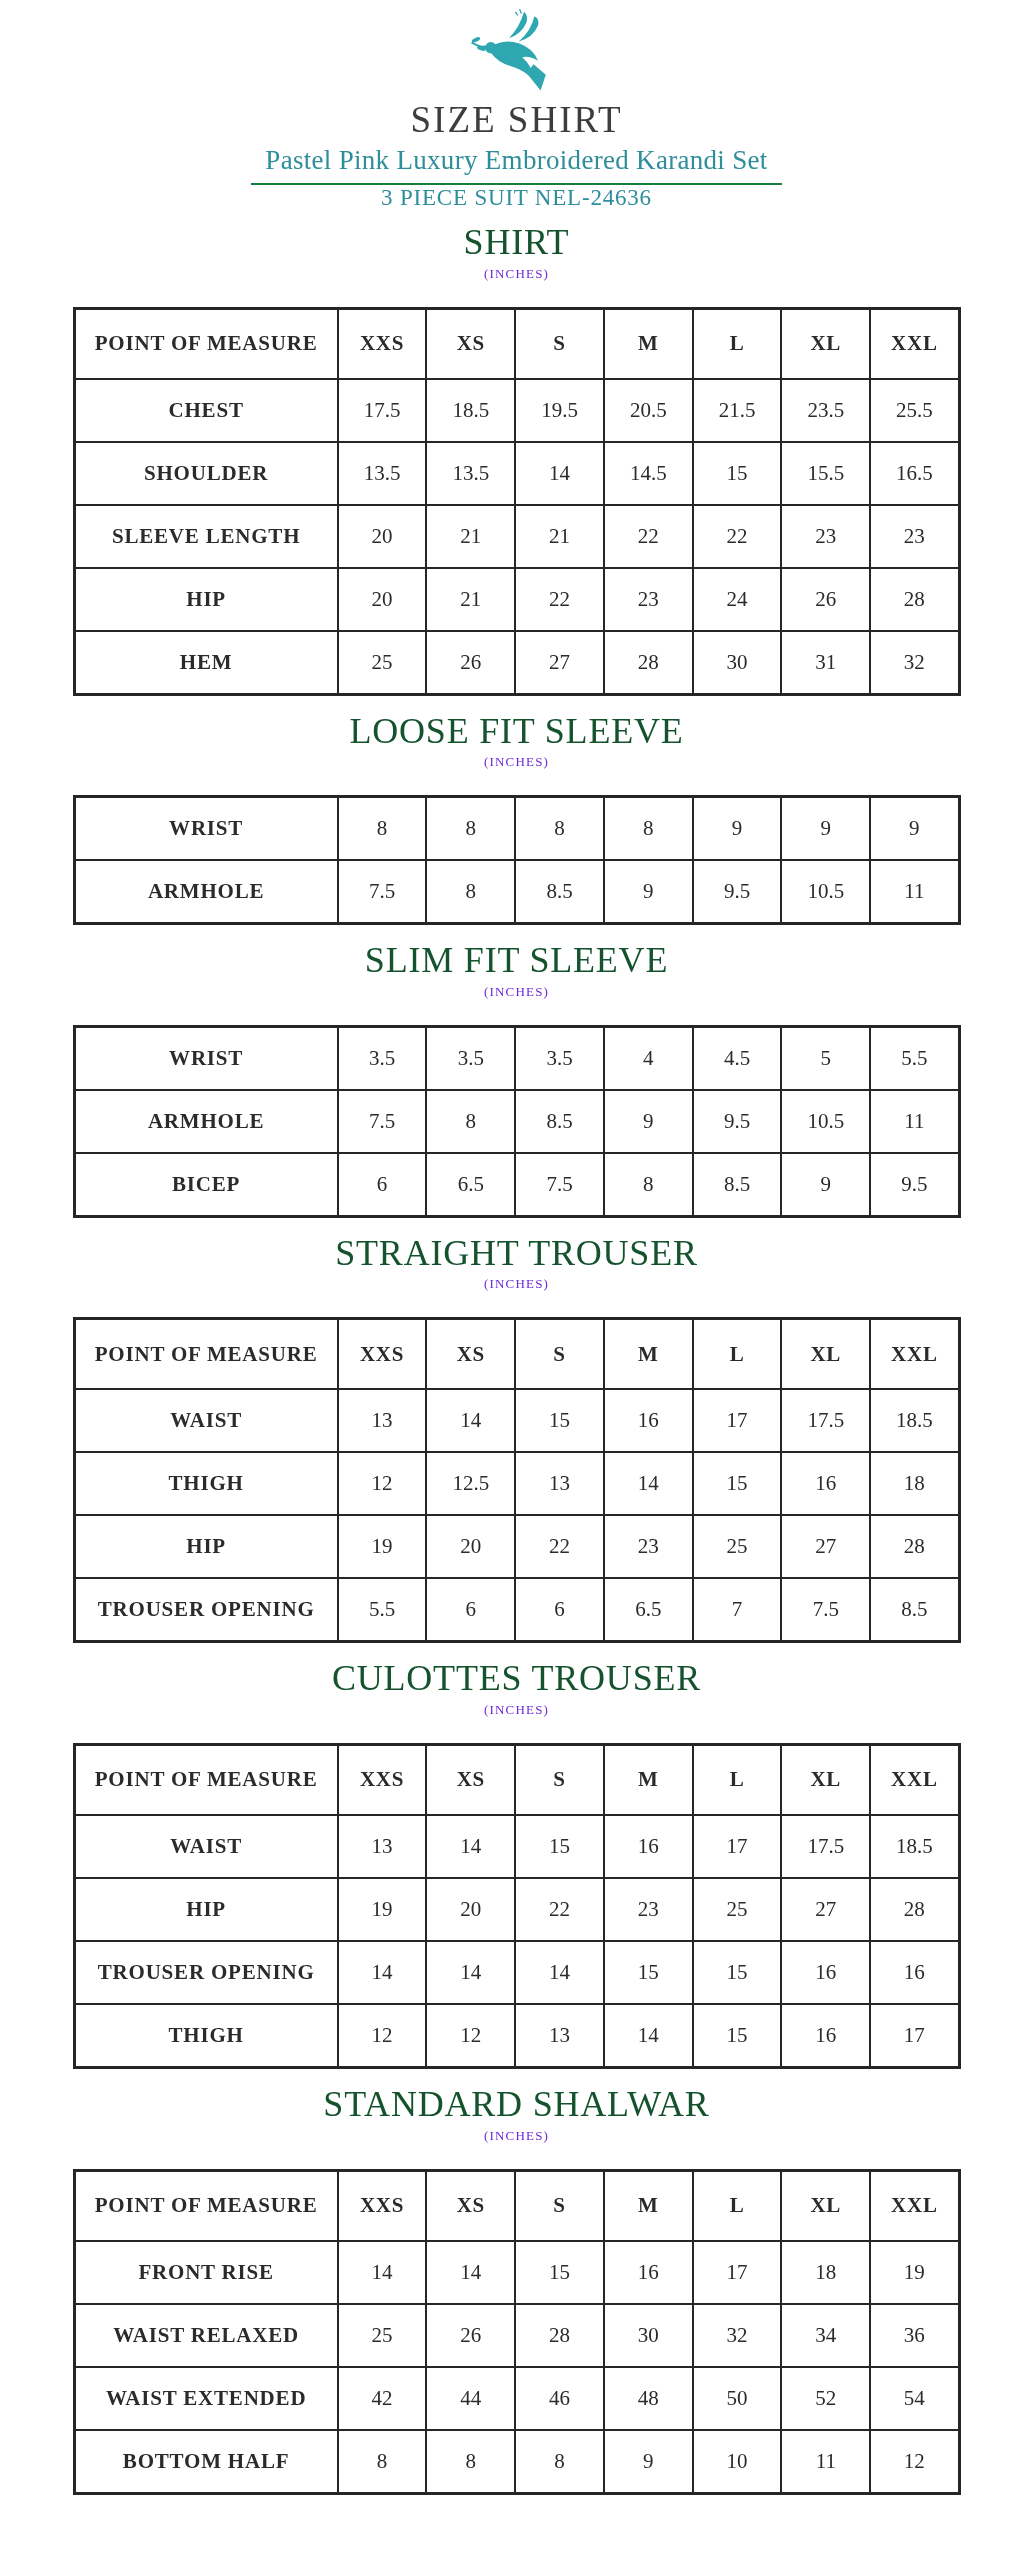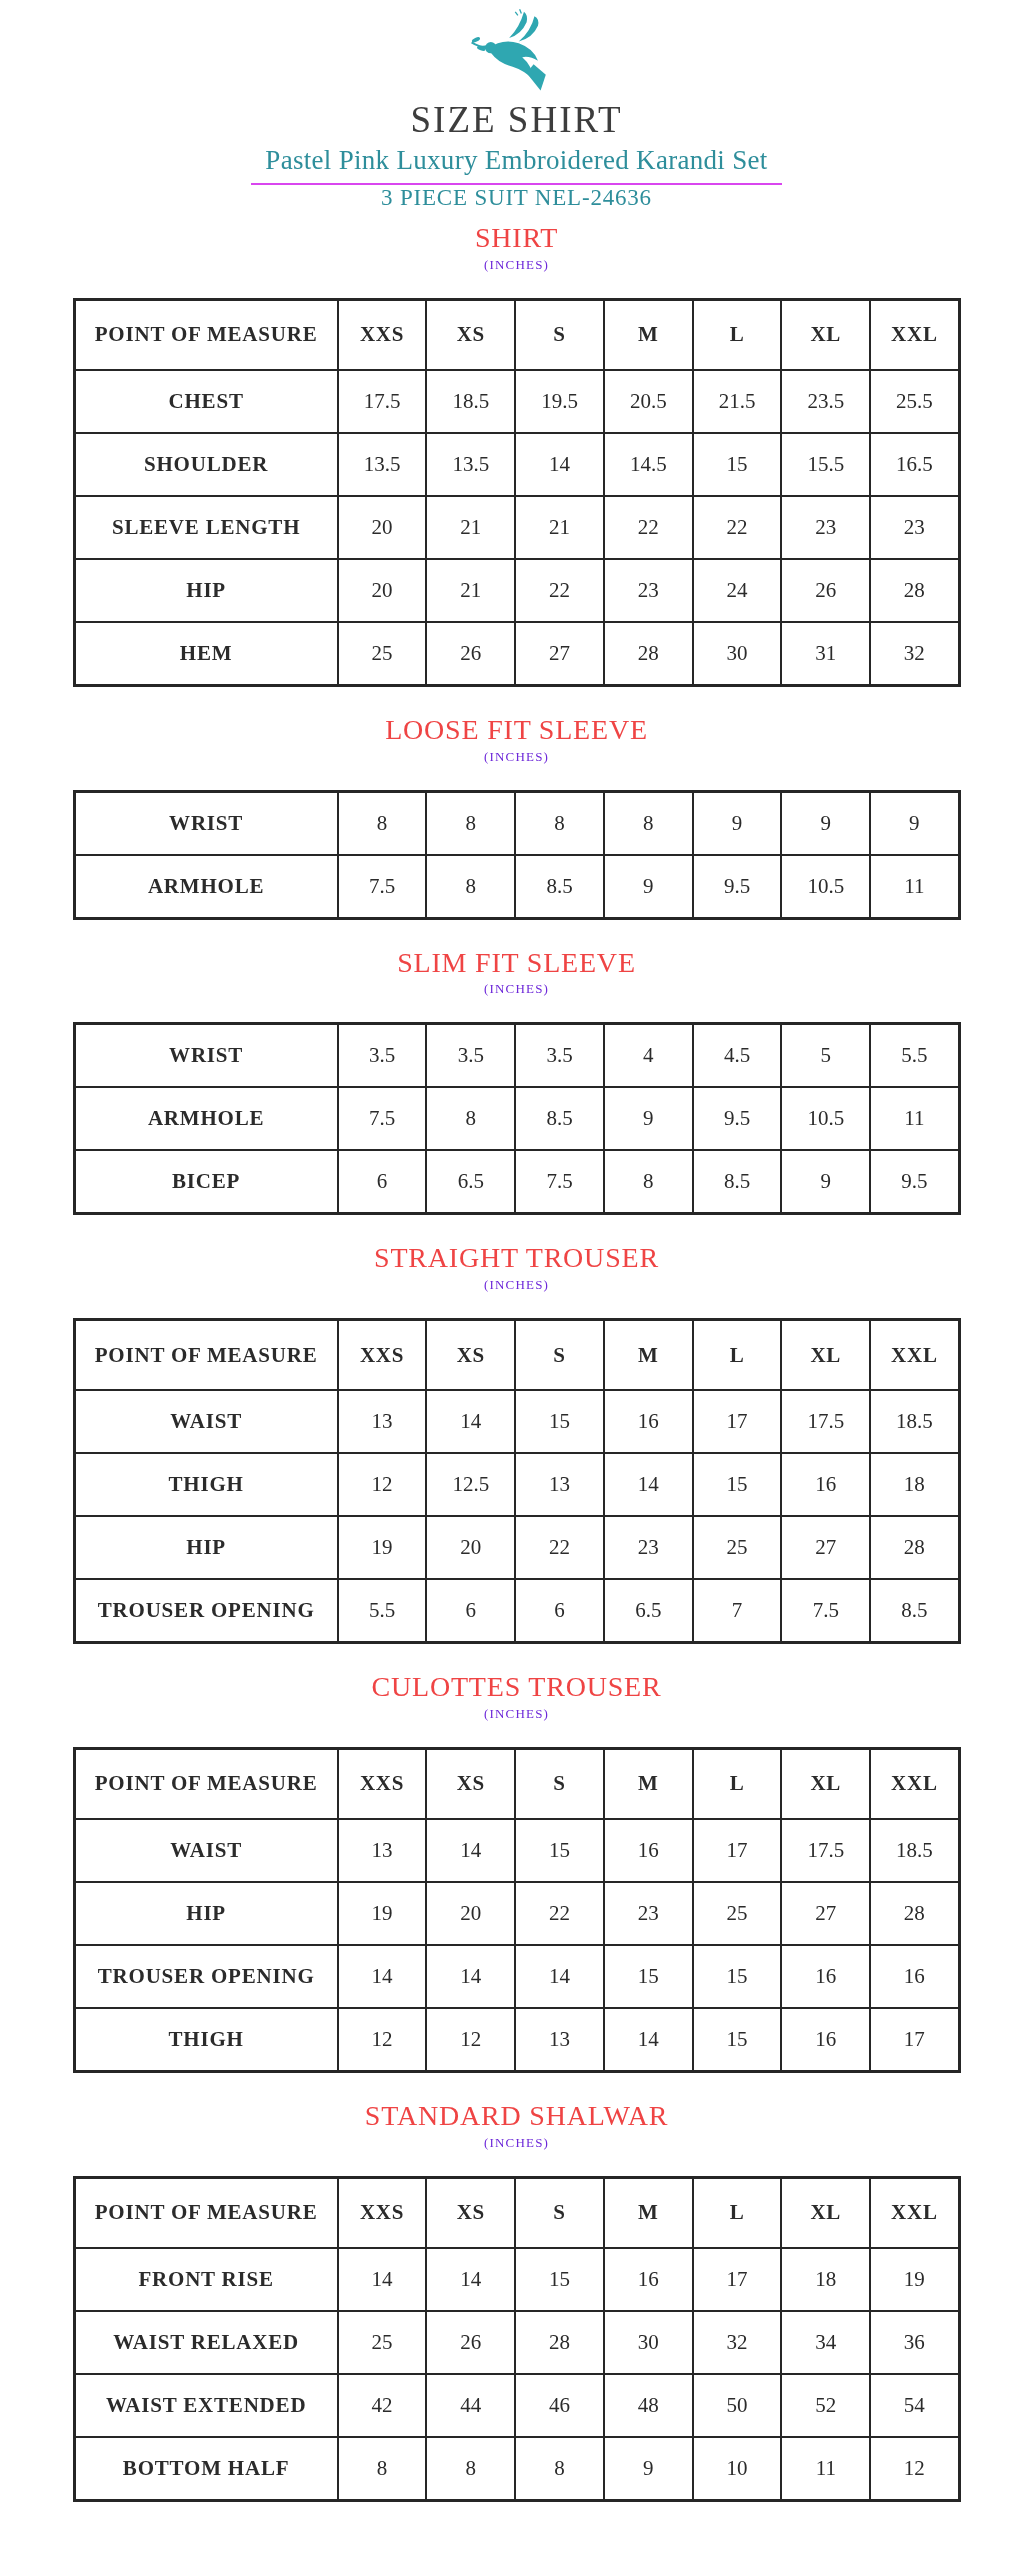--- a/index.html
+++ b/index.html
@@ -25,34 +25,34 @@
     font-weight: normal;
     color: #3d3d3d;
     letter-spacing: 2px;
     margin: 2px 0 4px 0;
   }
   .product-name {
     display: inline-block;
     color: #2e8e9b;
     font-size: 27px;
     letter-spacing: 0.3px;
-    border-bottom: 2px solid #d946ef;
+    border-bottom: 2px solid #15803d;
     padding: 0 14px 7px 14px;
   }
   .product-code {
     color: #2e8e9b;
     font-size: 23px;
     letter-spacing: 0.8px;
     margin-top: 0;
   }
-  .section { text-align: center; margin-top: 28px; }
+  .section { text-align: center; margin-top: 16px; }
   .section:first-of-type { margin-top: 12px; }
   .section-title {
-    color: #ef4444;
-    font-size: 28px;
+    color: #14532d;
+    font-size: 36px;
     letter-spacing: 0.8px;
     line-height: 1.1;
   }
   .section-unit {
     color: #6d28d9;
     font-size: 13px;
     letter-spacing: 1.2px;
     margin-top: 3px;
   }
   table.size-table {

